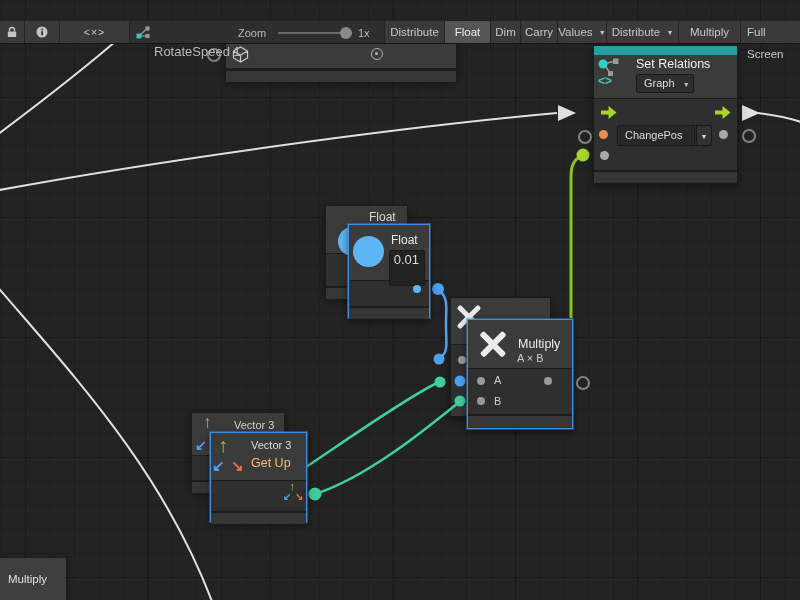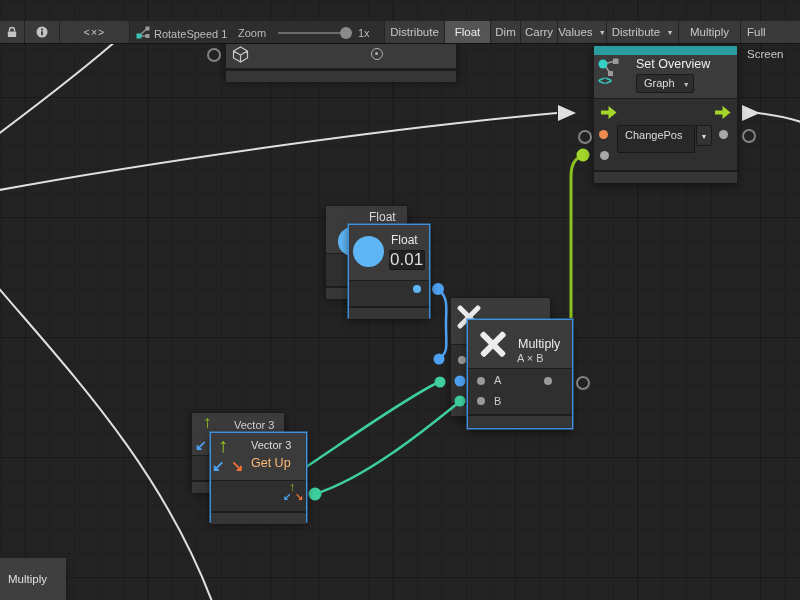--- a/index.html
+++ b/index.html
@@ -121,51 +121,51 @@
     <div class="ftr"></div>
   </div>
   <svg class="abs" style="left:597px;top:58px;z-index:31" width="26" height="18">
     <line x1="7" y1="6" x2="18" y2="3" stroke="#9a9a9a" stroke-width="1.5"></line>
     <line x1="7" y1="6" x2="13" y2="15" stroke="#9a9a9a" stroke-width="1.5"></line>
     <circle cx="6" cy="6" r="4.5" fill="#35d0c5"></circle>
     <rect x="16" y="0.5" width="5.5" height="5.5" fill="#9a9a9a"></rect>
     <rect x="11" y="13" width="5" height="5" fill="#9a9a9a"></rect>
   </svg>
   <div class="t" style="left:598px;top:74px;font-size:12px;font-weight:bold;color:#35d0c5;z-index:31">&lt;&gt;</div>
-  <div class="t" style="left:636px;top:57px;font-size:12.5px;color:#eeeeee;z-index:31">Set Overview</div>
+  <div class="t" style="left:636px;top:57px;font-size:12.5px;color:#eeeeee;z-index:31">Set Relations</div>
   <div class="field" style="left:636px;top:74px;width:58px;height:19px;background:#2e2e2e;font-size:11px;line-height:17px;padding-left:7px;z-index:31">
     <span>Graph</span>
     <span style="font-size:7px;color:#bbb;margin-left:5px">▼</span>
   </div>
   <svg class="abs" style="left:601px;top:106px;z-index:31" width="16" height="13">
     <path d="M0 4.5 h7.5 v-4.5 l8 6.5 -8 6.5 v-4.5 h-7.5 z" fill="#a6d629"></path>
   </svg>
   <svg class="abs" style="left:715px;top:106px;z-index:31" width="16" height="13">
     <path d="M0 4.5 h7.5 v-4.5 l8 6.5 -8 6.5 v-4.5 h-7.5 z" fill="#a6d629"></path>
   </svg>
   <div class="dot" style="left:599px;top:130px;width:9px;height:9px;background:#ee8b4e;z-index:31"></div>
-  <div class="field" style="left:617px;top:125px;width:78px;height:28px;font-size:11px;line-height:19px;padding-left:7px;z-index:31;border-radius:2px 0 0 2px">
+  <div class="field" style="left:617px;top:125px;width:78px;height:21px;font-size:11px;line-height:19px;padding-left:7px;z-index:31;border-radius:2px 0 0 2px">
     <span>ChangePos</span>
   </div>
   <div class="field" style="left:696px;top:125px;width:16px;height:21px;background:#333;font-size:7px;line-height:21px;text-align:center;z-index:31;border-radius:0 2px 2px 0">
     <span>▼</span>
   </div>
   <div class="dot" style="left:719px;top:130px;width:9px;height:9px;background:#a8a8a8;z-index:31"></div>
   <div class="dot" style="left:600px;top:151px;width:9px;height:9px;background:#a8a8a8;z-index:31"></div>
   <div class="ring" style="left:578px;top:130px;z-index:35"></div>
   <div class="ring" style="left:742px;top:129px;z-index:35"></div>
 
   <div class="node sel" style="left:348px;top:224px;width:82px;height:94px;z-index:30">
     <div class="hdr" style="height:55px"></div>
     <div class="bod" style="height:25px"></div>
     <div class="ftr"></div>
   </div>
   <div class="dot" style="left:353px;top:236px;width:31px;height:31px;background:#5fb6f5;z-index:31"></div>
   <div class="t" style="left:391px;top:233px;font-size:12px;color:#e8e8e8;z-index:31">Float</div>
-  <div class="field" style="left:389px;top:250px;width:36px;height:20px;background:#222;font-size:17px;line-height:18px;text-align:right;padding-right:5px;z-index:31">
+  <div class="field" style="left:389px;top:250px;width:36px;height:36px;background:#222;font-size:13px;line-height:18px;text-align:right;padding-right:5px;z-index:31">
     <span>0.01</span>
   </div>
   <div class="dot" style="left:413px;top:285px;width:8px;height:8px;background:#5fb6f5;z-index:31"></div>
 
   <div class="node sel" style="left:467px;top:319px;width:106px;height:110px;z-index:30">
     <div class="hdr" style="height:48px"></div>
     <div class="bod" style="height:45px"></div>
     <div class="ftr"></div>
   </div>
   <div class="xicon" style="left:478px;top:329px;width:30px;height:30px;z-index:31">
@@ -218,21 +218,21 @@
       <span>&lt;×&gt;</span>
     </div>
     <div class="abs" style="left:130px;top:0;width:105px;height:22px">
       <svg class="abs" style="left:6px;top:5px" width="14" height="13">
         <line x1="3" y1="10" x2="11" y2="2.5" stroke="#9a9a9a" stroke-width="1.3"></line>
         <line x1="3" y1="10" x2="11" y2="10" stroke="#9a9a9a" stroke-width="1.3"></line>
         <rect x="0.5" y="7.5" width="5" height="5" fill="#3ec1b6"></rect>
         <rect x="9.5" y="0.5" width="4" height="4" fill="#9a9a9a"></rect>
         <rect x="9.5" y="8" width="4" height="4" fill="#9a9a9a"></rect>
       </svg>
-      <div class="t" style="left:24px;top:7px;font-size:11px;color:#bbbbbb">RotateSpeed 1</div>
+      <div class="t" style="left:24px;top:23px;font-size:13px;color:#bbbbbb">RotateSpeed 1</div>
     </div>
     <div class="t" style="left:238px;top:5.5px;font-size:11px;color:#bbbbbb">Zoom</div>
     <div class="abs" style="left:278px;top:10.5px;width:74px;height:2px;background:#6a6a6a"></div>
     <div class="abs" style="left:340px;top:5.5px;width:12px;height:12px;border-radius:50%;background:#8a8a8a"></div>
     <div class="t" style="left:358px;top:5.5px;font-size:11px;color:#bbbbbb">1x</div>
 
     <div class="tbtn" style="left:384px;width:61px;border-left:1px solid #242424">Distribute</div>
     <div class="tbtn active" style="left:445px;width:46px">Float</div>
     <div class="tbtn" style="left:491px;width:30px">Dim</div>
     <div class="tbtn" style="left:521px;width:37px">Carry</div>

